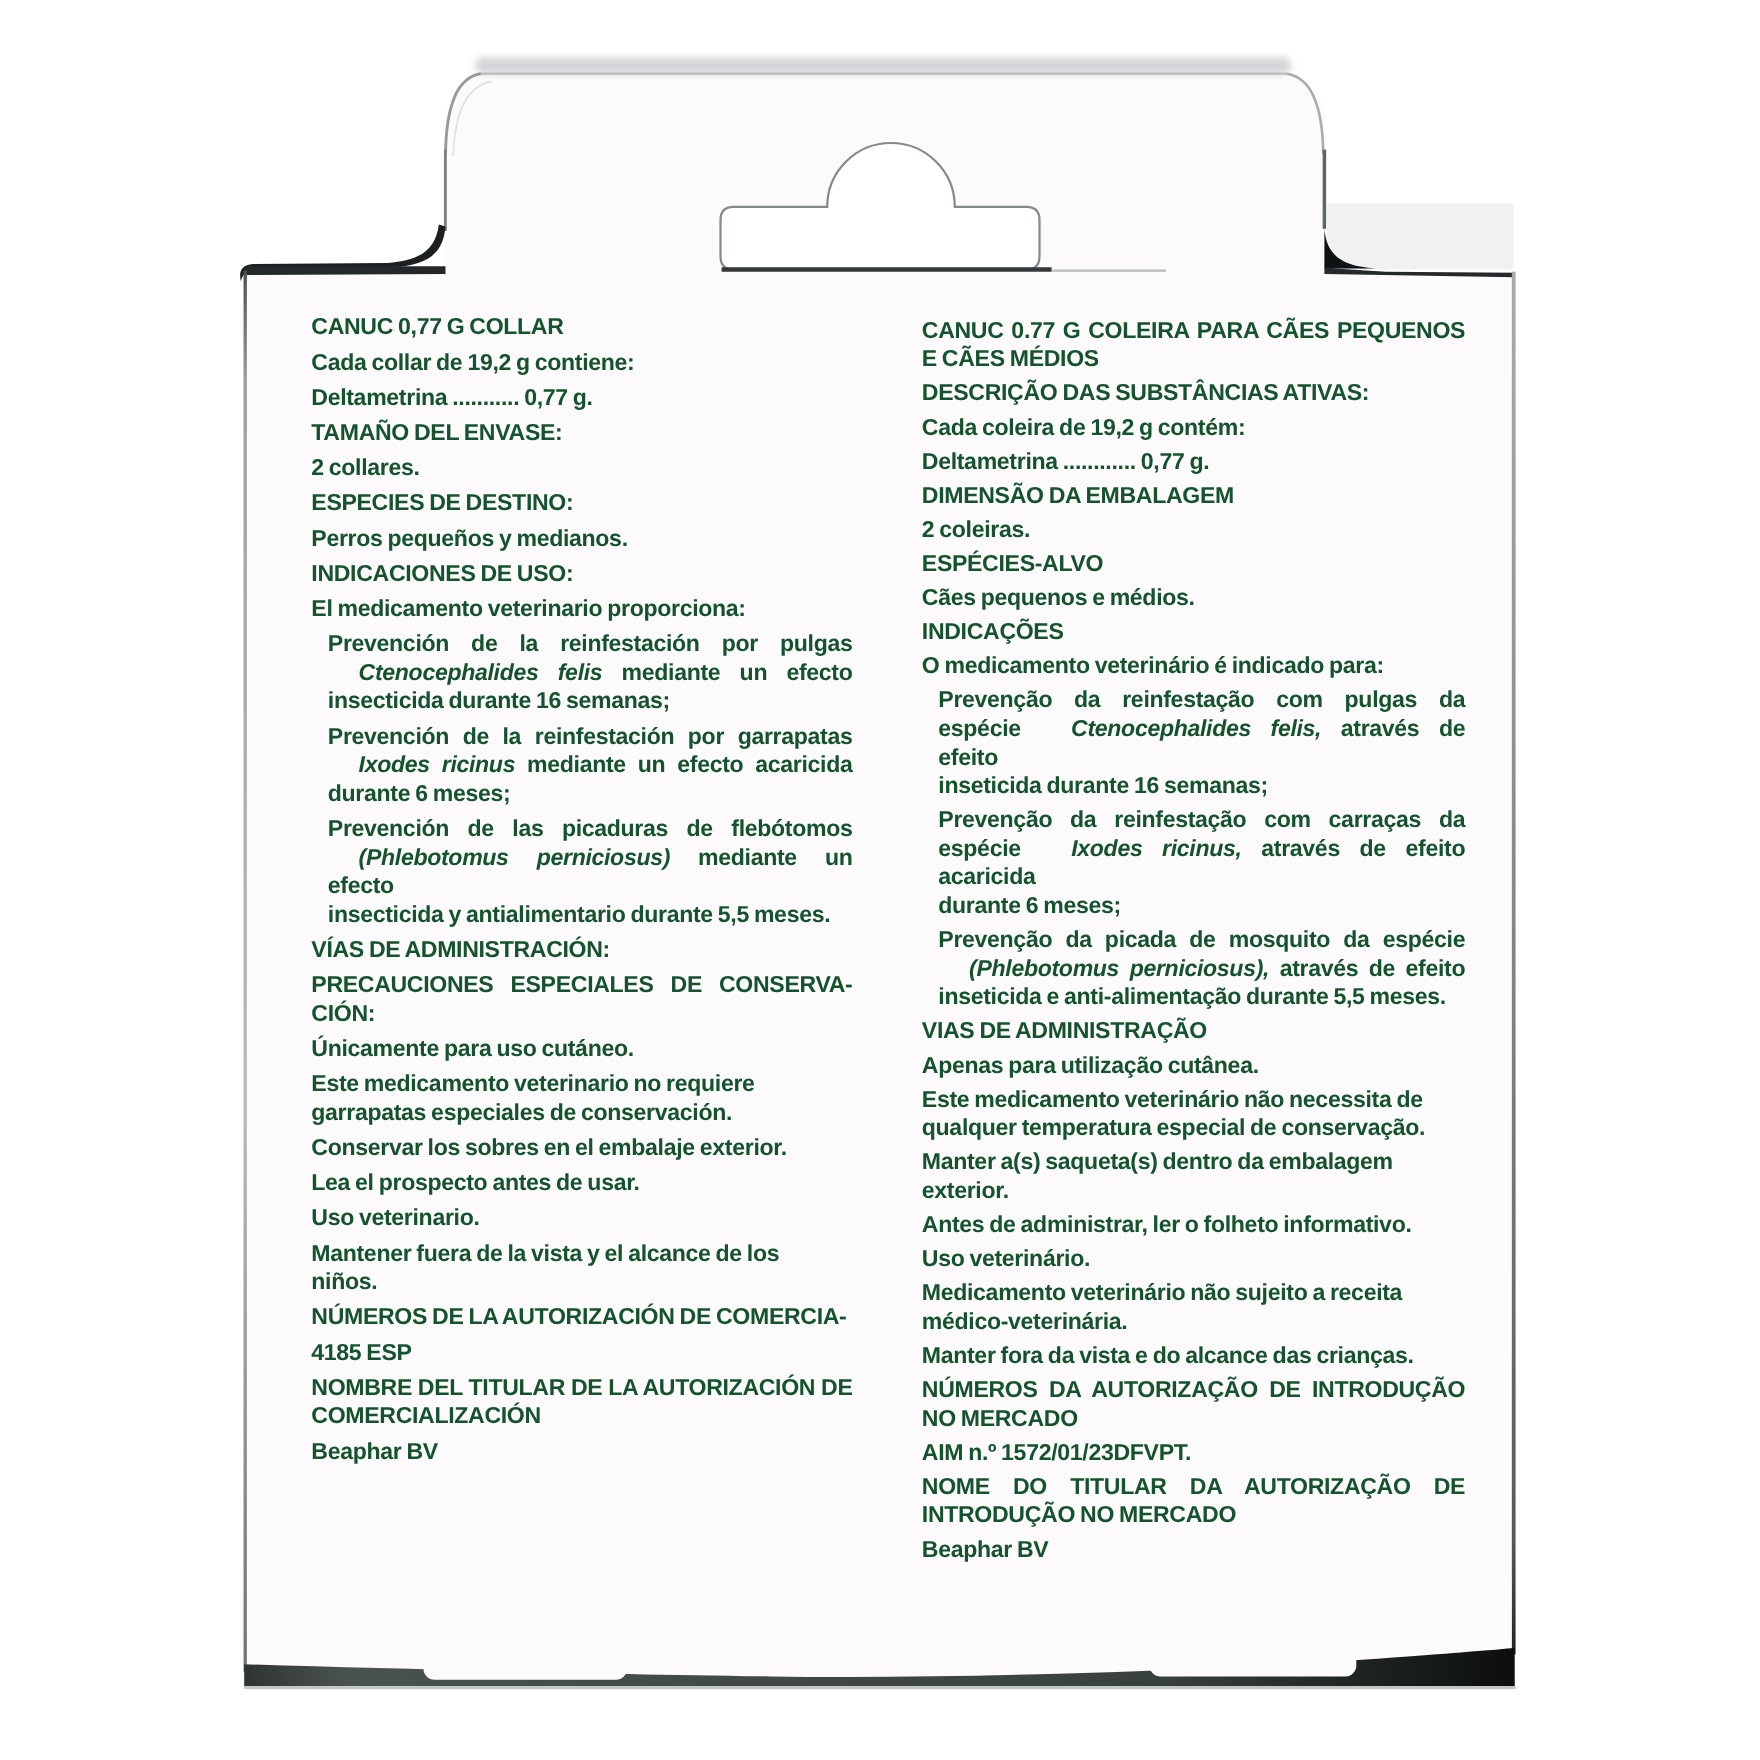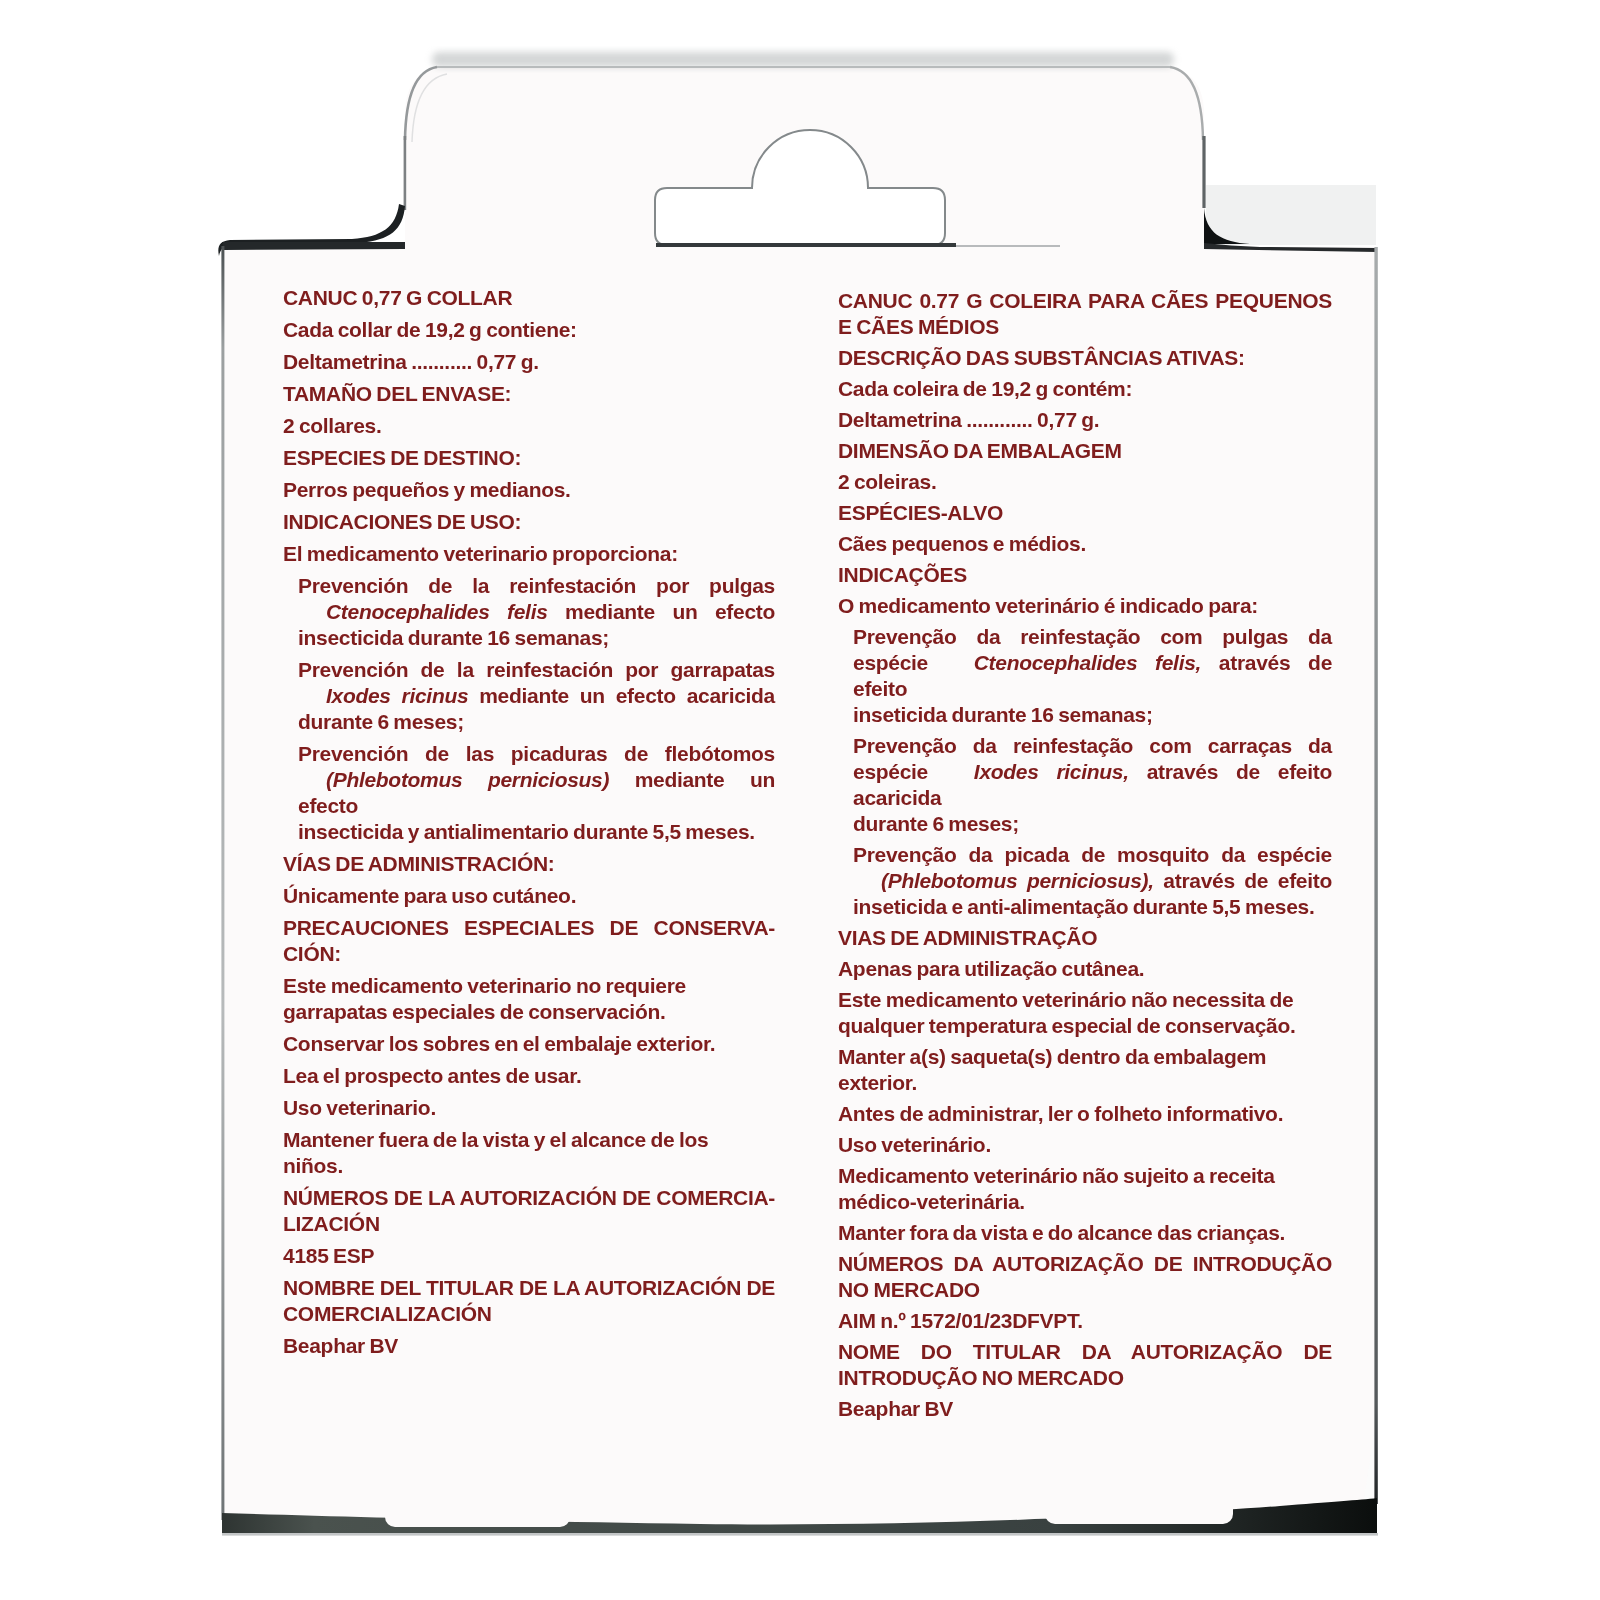--- a/index.html
+++ b/index.html
@@ -6,21 +6,21 @@
   #stage{
     position:relative;width:1600px;height:1600px;overflow:hidden;
     background:#ffffff;color:#1b1b1b;
     font-family:"Liberation Sans","DejaVu Sans",sans-serif;
   }
   #card-art{position:absolute;left:0;top:0;}
   .col{
     position:absolute;
     font-size:21px;line-height:26px;
     letter-spacing:-0.3px;word-spacing:-1px;
-    color:#7f1d1d;
+    color:#14532d;
   }
   #col-es{left:283px;top:285px;width:492px;}
   #col-pt{left:838px;top:288px;width:494px;}
   .block{margin:0 0 6px 0;font-weight:bold;}
   #col-pt .block{margin-bottom:5px;}
   .block.h{font-weight:bold;}
   .block.indent{padding-left:15px;}
   .line{text-align:left;}
   .h .line:not(:last-child),
   .indent .line:not(:last-child){
@@ -131,47 +131,46 @@
         <div class="line"><span>durante 6 meses;</span></div>
       </div>
       <div class="block indent">
         <div class="line"><span>Prevención de las picaduras de flebótomos</span></div>
         <div class="line"><span class="it">(Phlebotomus perniciosus)</span><span> mediante un efecto</span></div>
         <div class="line"><span>insecticida y antialimentario durante 5,5 meses.</span></div>
       </div>
       <div class="block h">
         <div class="line"><span>VÍAS DE ADMINISTRACIÓN:</span></div>
       </div>
-      <div class="block p">
-        <div class="line"><span>Únicamente para uso cutáneo.</span></div>
-      </div>
       <div class="block h">
         <div class="line"><span>PRECAUCIONES ESPECIALES DE CONSERVA-</span></div>
         <div class="line"><span>CIÓN:</span></div>
       </div>
       <div class="block p">
+        <div class="line"><span>Únicamente para uso cutáneo.</span></div>
+      </div>
+      <div class="block p">
         <div class="line"><span>Este medicamento veterinario no requiere</span></div>
         <div class="line"><span>garrapatas especiales de conservación.</span></div>
       </div>
       <div class="block p">
         <div class="line"><span>Conservar los sobres en el embalaje exterior.</span></div>
       </div>
       <div class="block p">
         <div class="line"><span>Lea el prospecto antes de usar.</span></div>
       </div>
       <div class="block p">
         <div class="line"><span>Uso veterinario.</span></div>
       </div>
       <div class="block p">
         <div class="line"><span>Mantener fuera de la vista y el alcance de los</span></div>
         <div class="line"><span>niños.</span></div>
       </div>
       <div class="block h">
         <div class="line"><span>NÚMEROS DE LA AUTORIZACIÓN DE COMERCIA-</span></div>
-        <div class="line"><span>LIZACIÓN</span></div>
       </div>
       <div class="block p">
         <div class="line"><span>4185 ESP</span></div>
       </div>
       <div class="block h">
         <div class="line"><span>NOMBRE DEL TITULAR DE LA AUTORIZACIÓN DE</span></div>
         <div class="line"><span>COMERCIALIZACIÓN</span></div>
       </div>
       <div class="block p">
         <div class="line"><span>Beaphar BV</span></div>

